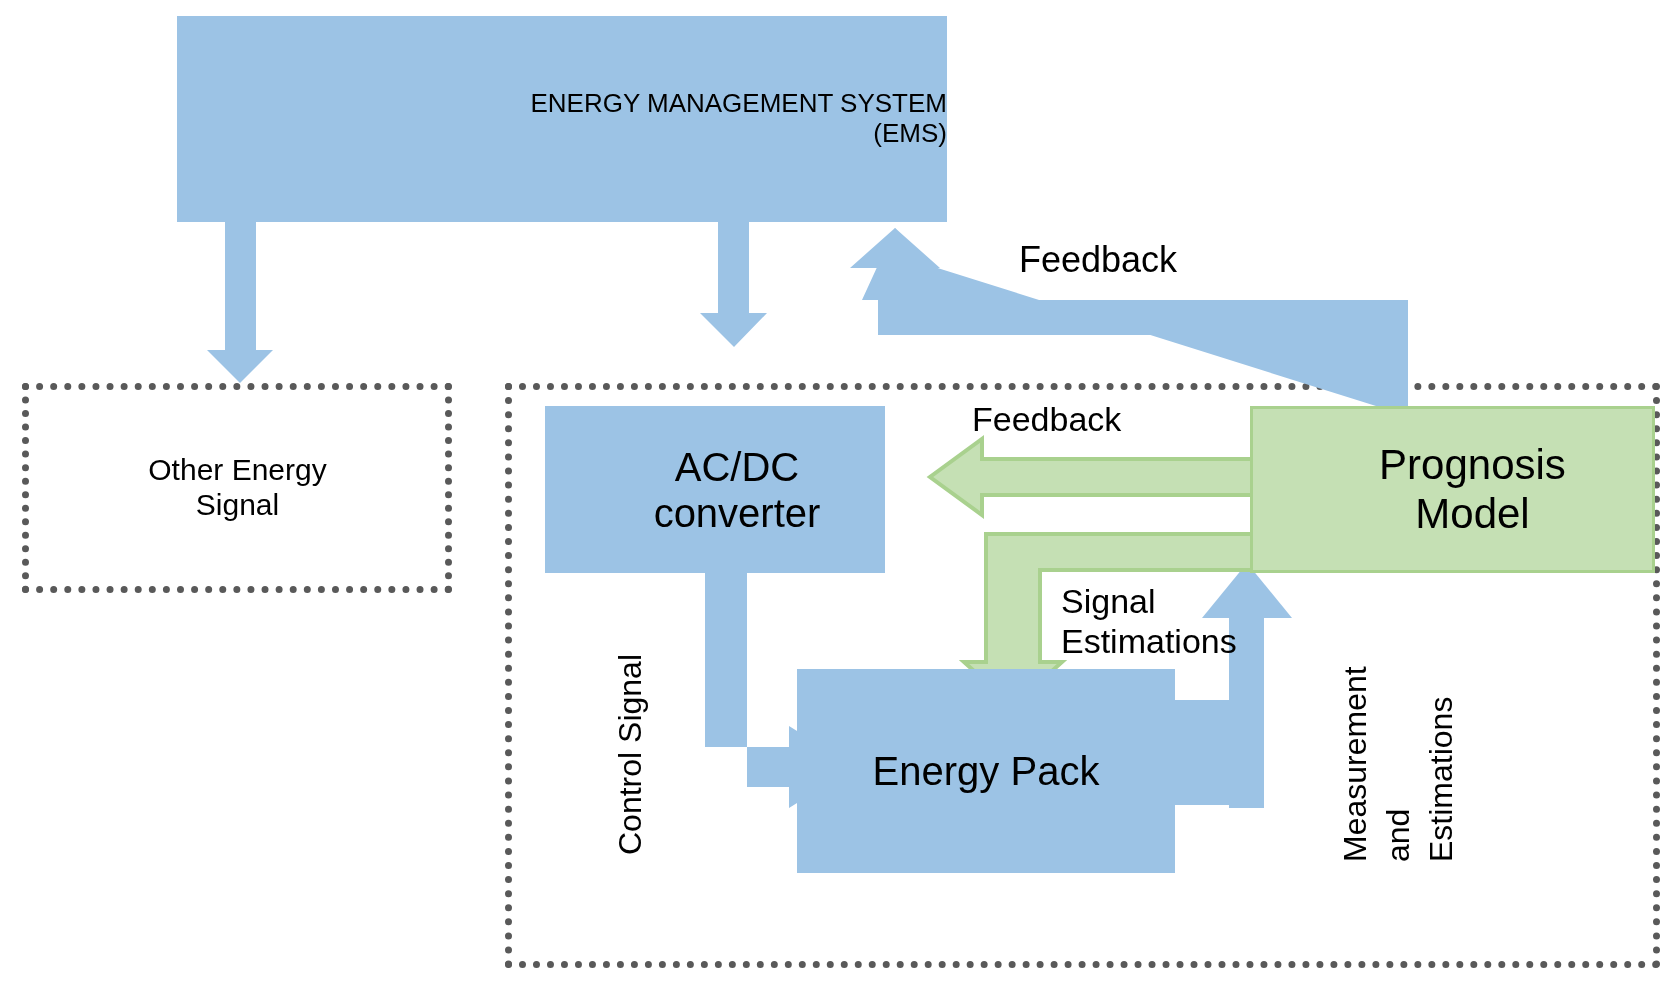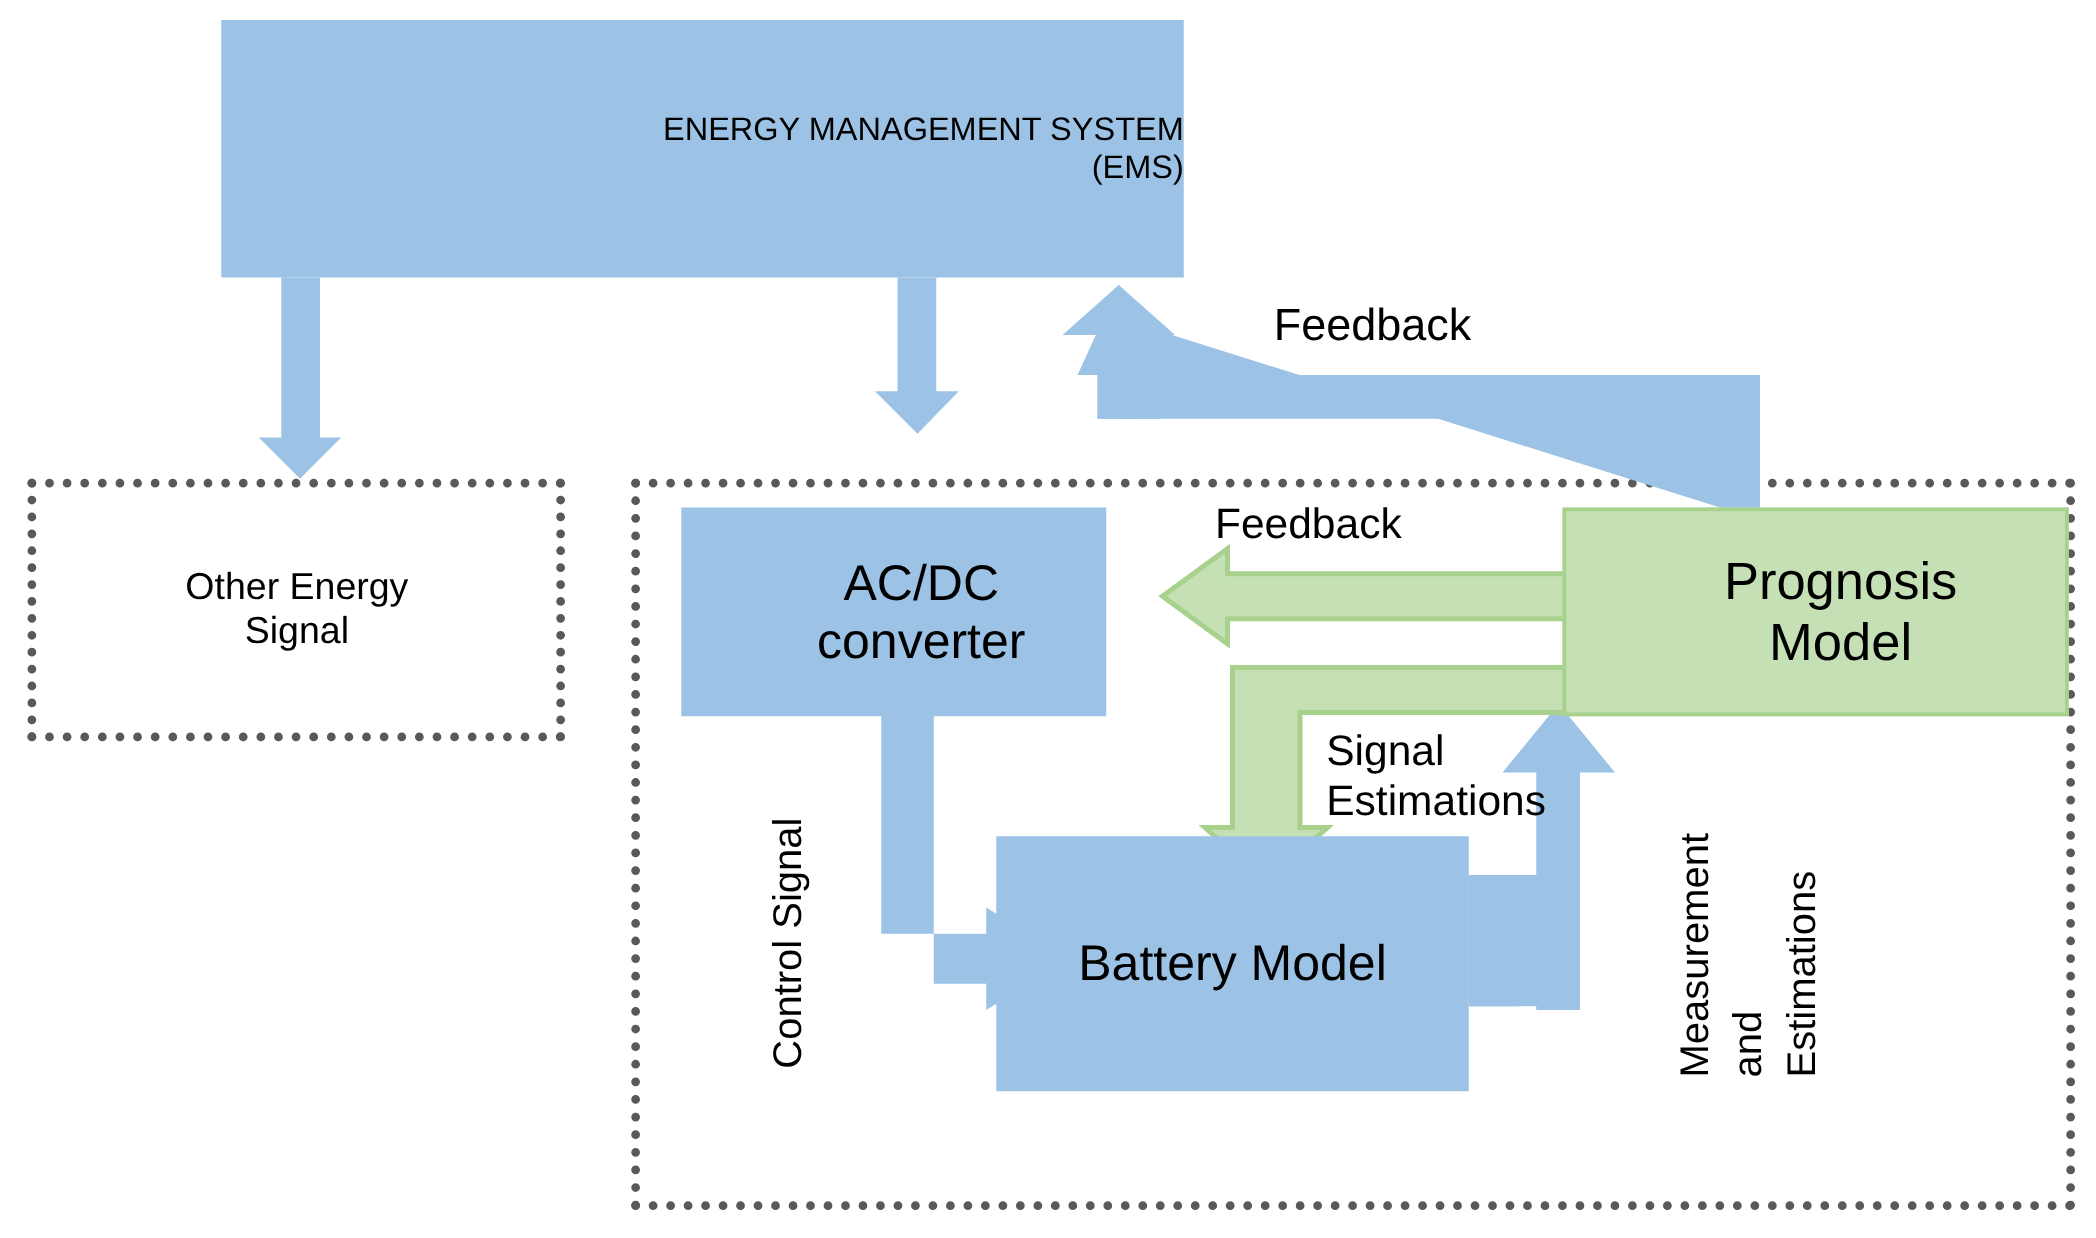--- a/index.html
+++ b/index.html
@@ -77,21 +77,21 @@
     <span>Other Energy</span>
     <span>Signal</span>
   </div>
 
   <div class="box blue" style="left:545px;top:406px;width:340px;height:167px;flex-direction:column;font-size:40px;padding-left:44px;">
     <span>AC/DC</span>
     <span>converter</span>
   </div>
 
   <div class="box blue" style="left:797px;top:669px;width:378px;height:204px;font-size:40px;">
-    <span>Battery Model</span>
+    <span>Energy Pack</span>
   </div>
 
   <div class="box green" style="left:1250px;top:406px;width:405px;height:167px;flex-direction:column;font-size:42px;">
     <span>Prognosis</span>
     <span>Model</span>
   </div>
 
   <div class="label" style="left:1019px;top:240px;font-size:36px;">Feedback</div>
 
   <div class="label" style="left:972px;top:400px;font-size:34px;">Feedback</div>

